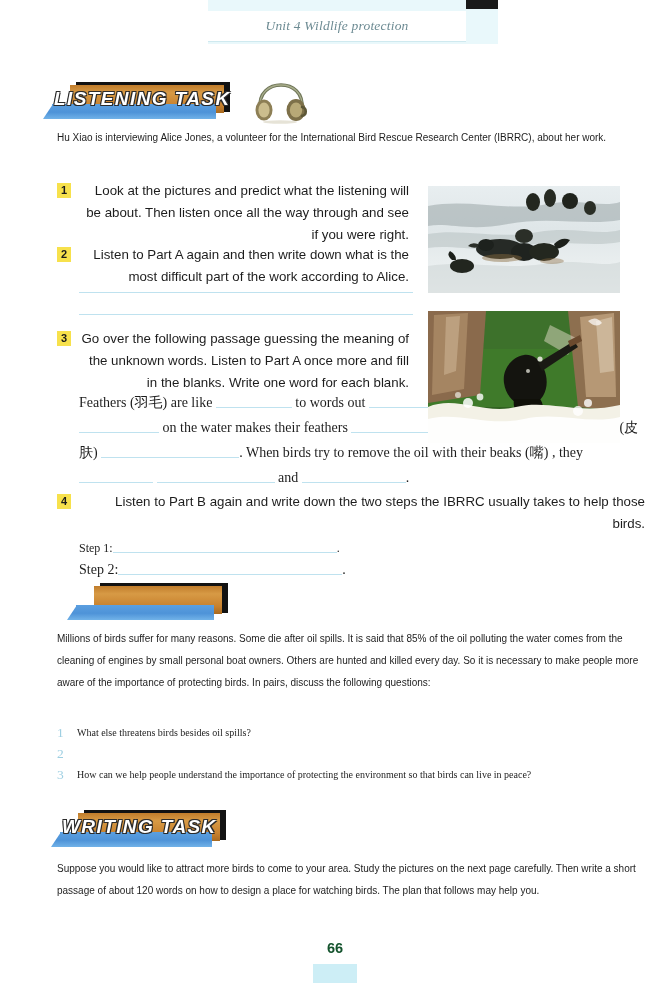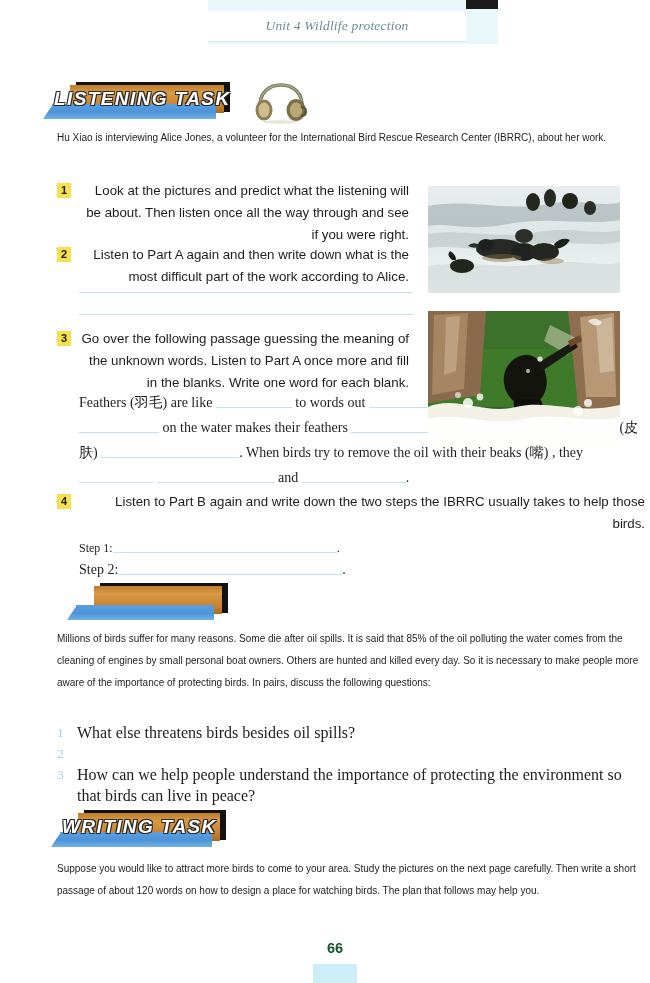--- a/index.html
+++ b/index.html
@@ -197,21 +197,21 @@
     font-family: "Liberation Serif", serif;
   }
   .q-num {
     flex: 0 0 auto;
     width: 20px;
     color: #9ecfe2;
     font-size: 13.5px;
     line-height: 21px;
   }
   .q-text {
-    font-size: 16px;
+    font-size: 10px;
     line-height: 21px;
     color: #1d1d1d;
   }
 
   
   .footer-white {
     position: absolute;
     left: 313px;
     top: 936px;
     width: 44px;

